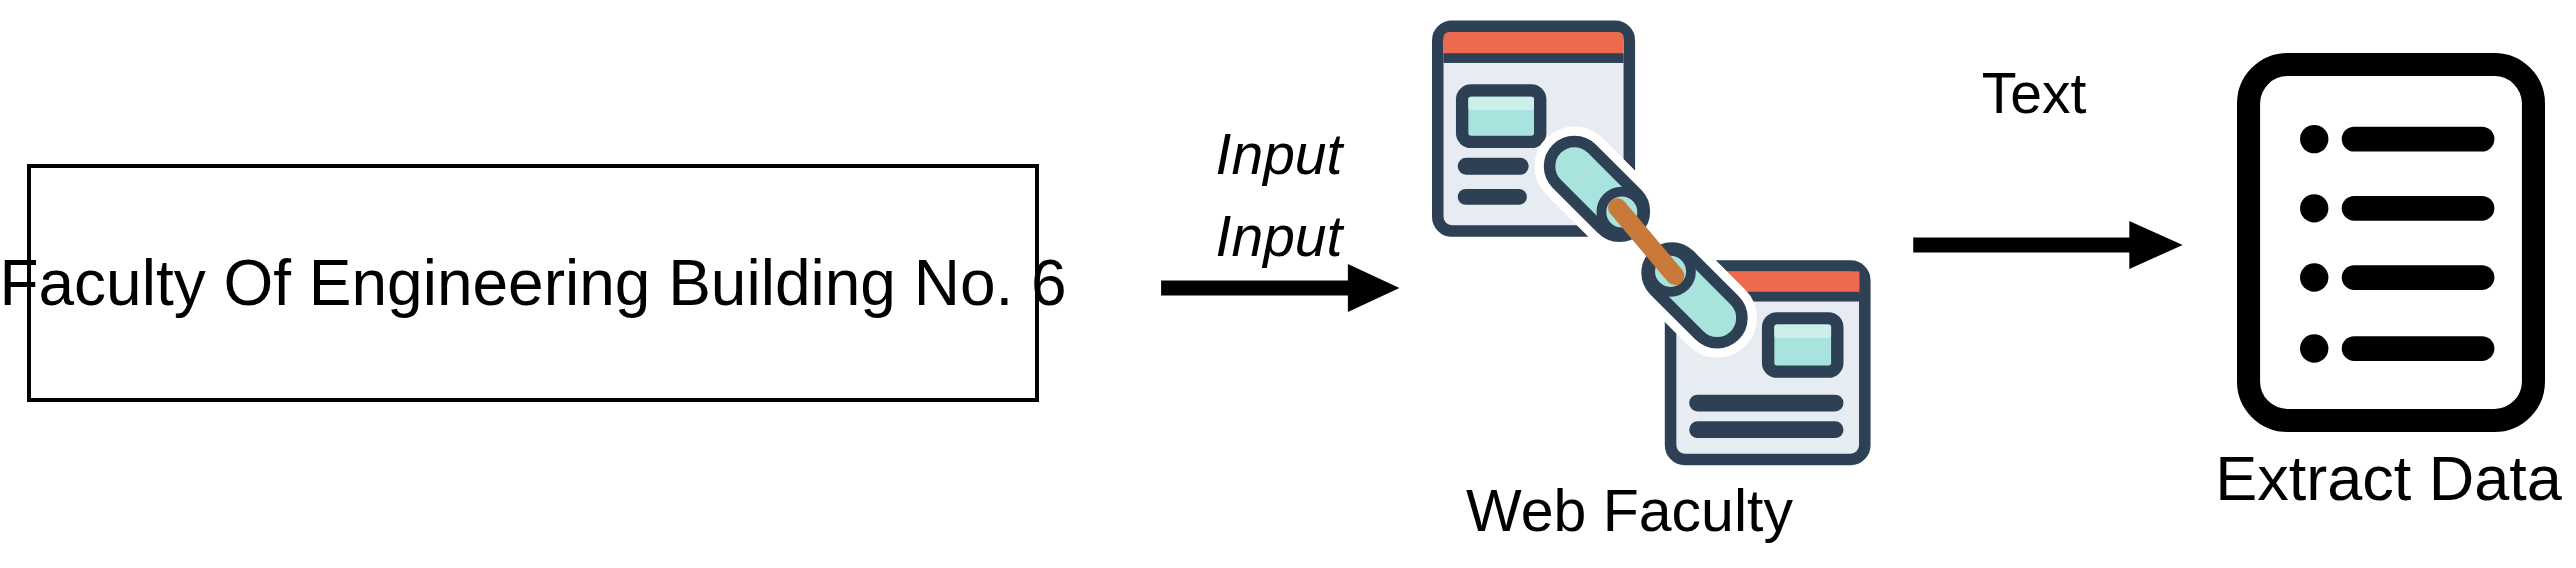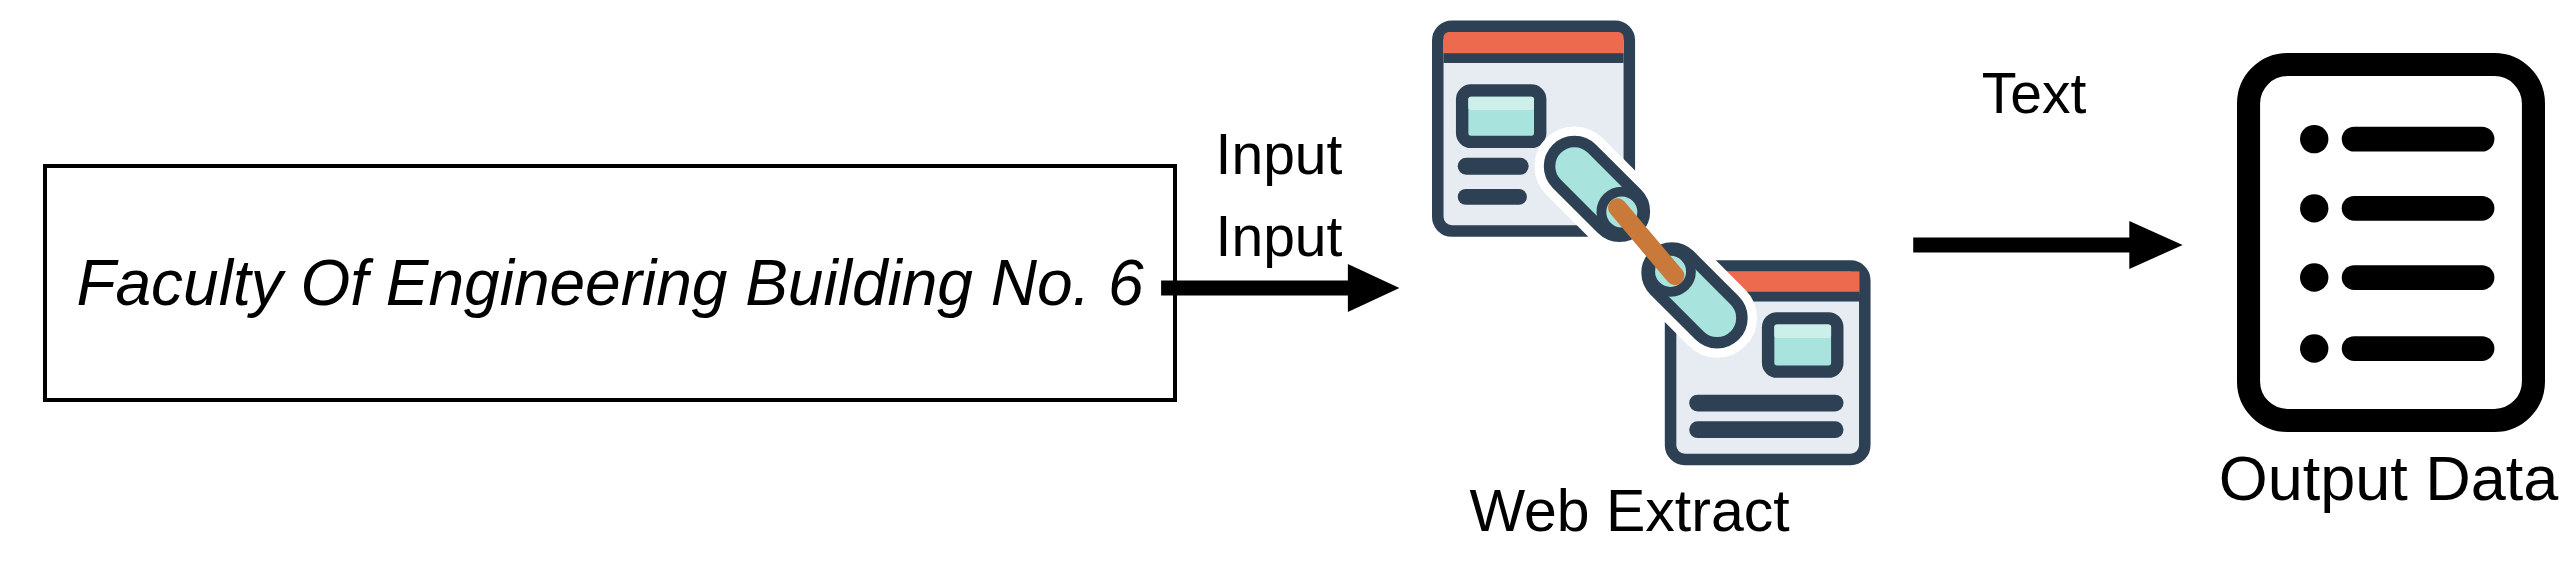--- a/index.html
+++ b/index.html
@@ -9,40 +9,39 @@
     height: 569px;
     background: #ffffff;
     overflow: hidden;
     font-family: "Liberation Sans", "DejaVu Sans", sans-serif;
     color: var(--ink, #000);
   }
   .abs { position: absolute; }
 
   
   #input-box {
-    left: 43px; top: 164px;
-    width: 1134px; height: 238px;
+    left: 27px; top: 164px;
+    width: 1012px; height: 238px;
     border: 4.4px solid var(--ink, #000);
     box-sizing: border-box;
     display: flex; align-items: center; justify-content: center;
     font-size: 64px;
     white-space: nowrap;
     background: #ffffff;
-    font-style: italic;
   }
 
   
   .arrow-label {
     position: absolute;
     text-align: center;
     font-size: 57px;
     line-height: 82px;
     white-space: nowrap;
   }
-  #label-input   { left: 1146px; top: 113px; width: 266px; }
+  #label-input   { left: 1146px; top: 113px; width: 266px; font-style: italic; }
   #label-extract { left: 1901px; top:  52px; width: 266px; }
 
   
   .caption {
     position: absolute;
     text-align: center;
     white-space: nowrap;
     line-height: 1.15;
   }
   #label-webscraping { left: 1443px; top: 478px; width: 373px; font-size: 59px; }
@@ -112,21 +111,21 @@
       <rect x="122" y="162" width="128" height="56" rx="28" transform="rotate(45 186 190)" class="f-teal s-navy" stroke-width="13"></rect>
       <rect x="232" y="282" width="128" height="56" rx="28" transform="rotate(45 296 310)" class="f-teal s-navy" stroke-width="13"></rect>
 
       <circle cx="214" cy="216" r="23" class="f-teal s-navy" stroke-width="11"></circle>
       <circle cx="269" cy="283" r="23" class="f-teal s-navy" stroke-width="11"></circle>
 
       <line x1="209" y1="211" x2="274" y2="288" class="s-orange" stroke-width="21" stroke-linecap="round"></line>
     </g>
   </svg>
 
-  <div id="label-webscraping" class="caption">Web Extract</div>
+  <div id="label-webscraping" class="caption">Web Faculty</div>
 
   <div id="label-extract" class="arrow-label">
     <div>Text</div>
   </div>
   <svg class="abs" style="left:1907px; top:220px;" width="281" height="50" viewBox="0 0 316 56">
     <line x1="7" y1="28" x2="256" y2="28" class="s-ink" stroke-width="17"></line>
     <polygon points="250,1 310,28 250,55" class="f-ink"></polygon>
   </svg>
 
   <svg class="abs" style="left:2237px; top:53px;" width="308" height="379" viewBox="0 0 347 427">
@@ -136,16 +135,16 @@
       <rect x="118" y="83" width="172" height="28" rx="14" class="f-ink"></rect>
       <circle cx="87" cy="175" r="16" class="f-ink"></circle>
       <rect x="118" y="161" width="172" height="28" rx="14" class="f-ink"></rect>
       <circle cx="87" cy="253" r="16" class="f-ink"></circle>
       <rect x="118" y="239" width="172" height="28" rx="14" class="f-ink"></rect>
       <circle cx="87" cy="333" r="16" class="f-ink"></circle>
       <rect x="118" y="319" width="172" height="28" rx="14" class="f-ink"></rect>
     </g>
   </svg>
 
-  <div id="label-output" class="caption">Output Data</div>
+  <div id="label-output" class="caption">Extract Data</div>
 
 </div>
 
 
 </body></html>

